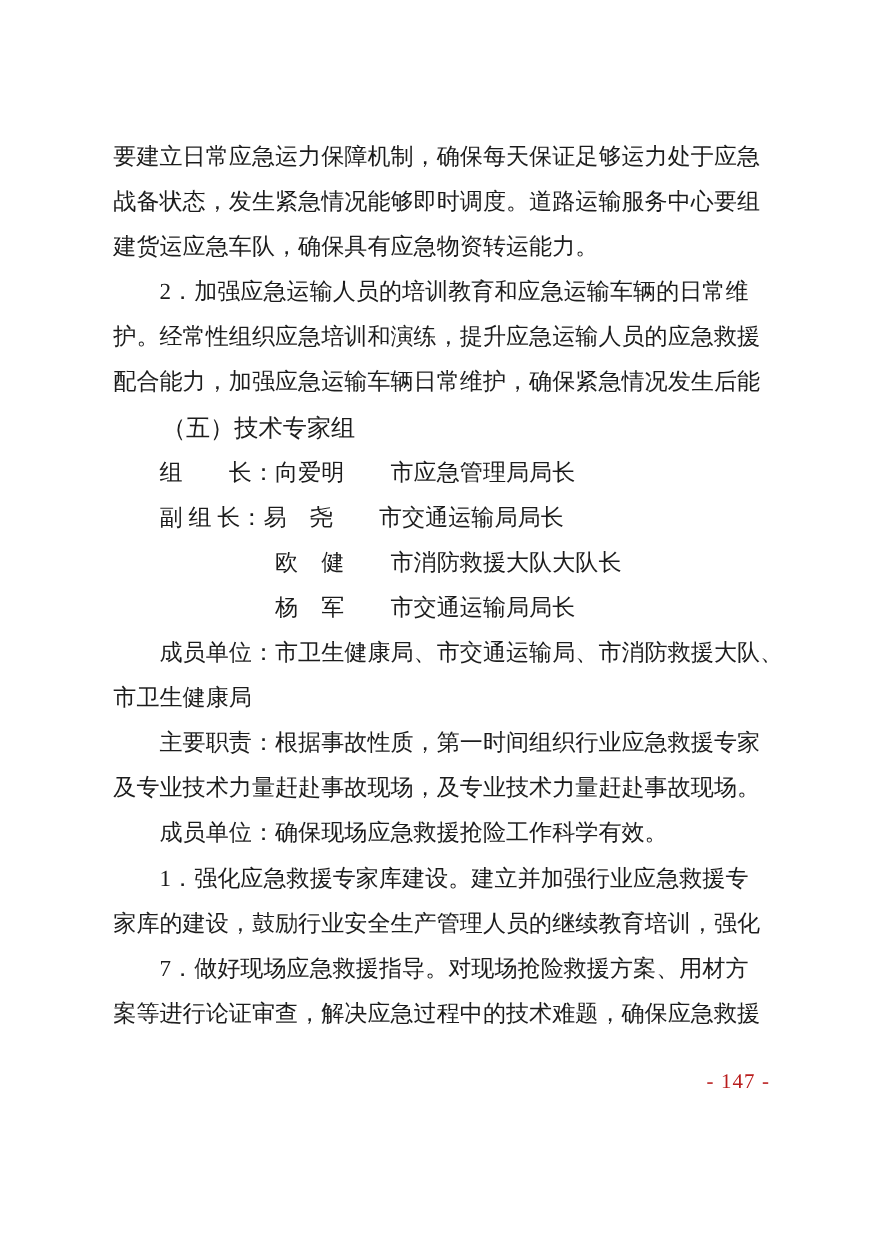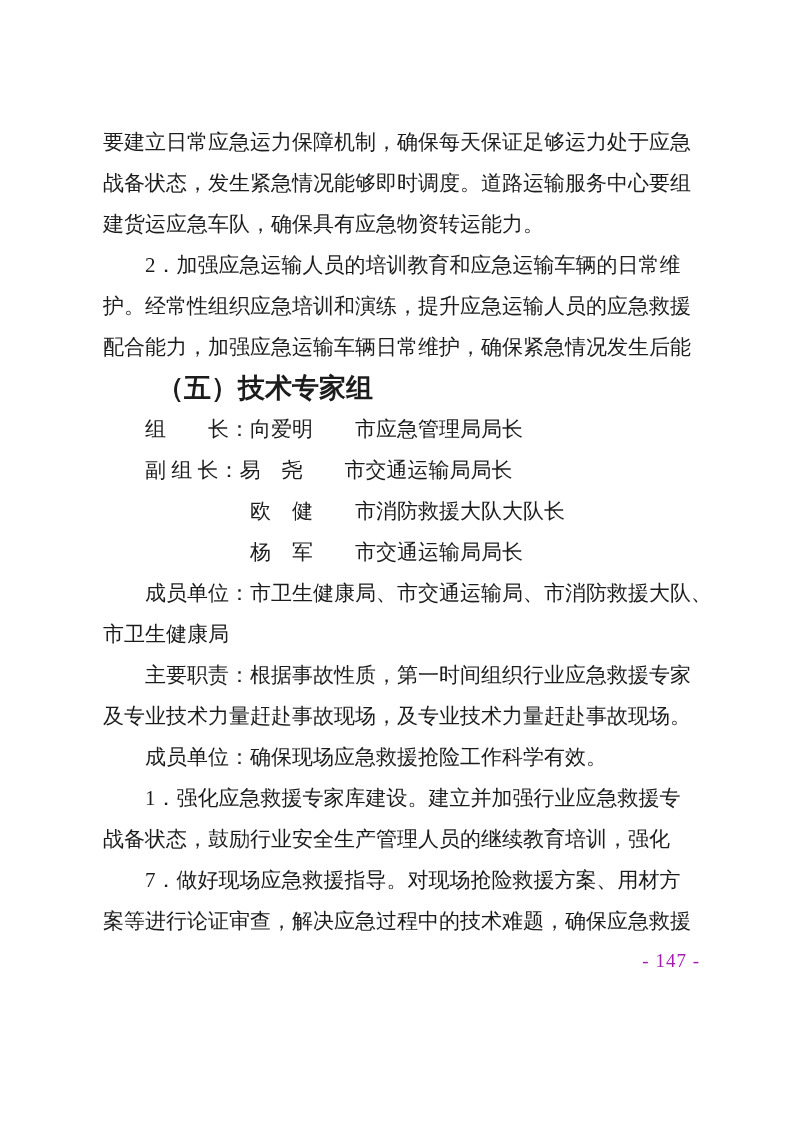--- a/index.html
+++ b/index.html
@@ -24,30 +24,30 @@
   }
   .line {
     height: 41px;
     line-height: 41px;
     font-size: 21px;
     white-space: pre;
     letter-spacing: 0px;
     color: #1c1c1c;
   }
   .line.heading {
-    font-weight: 700;
-    font-size: 27px;
+    font-weight: 400;
+    font-size: 22px;
   }
   .page-number {
     position: absolute;
-    top: 950px;
+    top: 973px;
     right: 93px;
     font-size: 19px;
     letter-spacing: 1px;
-    color: #a21caf;
+    color: #b91c1c;
     font-family: "Liberation Serif", "DejaVu Serif", serif;
   }
 </style>
 </head>
 <body>
 
 <div class="page">
   <div class="textblock" id="textblock">
 
   <div class="line">要建立日常应急运力保障机制，确保每天保证足够运力处于应急</div>
@@ -60,18 +60,18 @@
       <div class="line">　　组　　长：向爱明　　市应急管理局局长</div>
       <div class="line">　　副 组 长：易　尧　　市交通运输局局长</div>
       <div class="line">　　　　　　　欧　健　　市消防救援大队大队长</div>
       <div class="line">　　　　　　　杨　军　　市交通运输局局长</div>
       <div class="line">　　成员单位：市卫生健康局、市交通运输局、市消防救援大队、</div>
       <div class="line">市卫生健康局</div>
       <div class="line">　　主要职责：根据事故性质，第一时间组织行业应急救援专家</div>
       <div class="line">及专业技术力量赶赴事故现场，及专业技术力量赶赴事故现场。</div>
       <div class="line">　　成员单位：确保现场应急救援抢险工作科学有效。</div>
       <div class="line">　　1．强化应急救援专家库建设。建立并加强行业应急救援专</div>
-      <div class="line">战备状态，鼓励行业安全生产管理人员的继续教育培训，强化</div>
+      <div class="line">家库的建设，鼓励行业安全生产管理人员的继续教育培训，强化</div>
       <div class="line">　　7．做好现场应急救援指导。对现场抢险救援方案、用材方</div>
       <div class="line">案等进行论证审查，解决应急过程中的技术难题，确保应急救援</div>
     </div>
   <div class="page-number">- 147 -</div>
 </div>
 
 </body></html>

